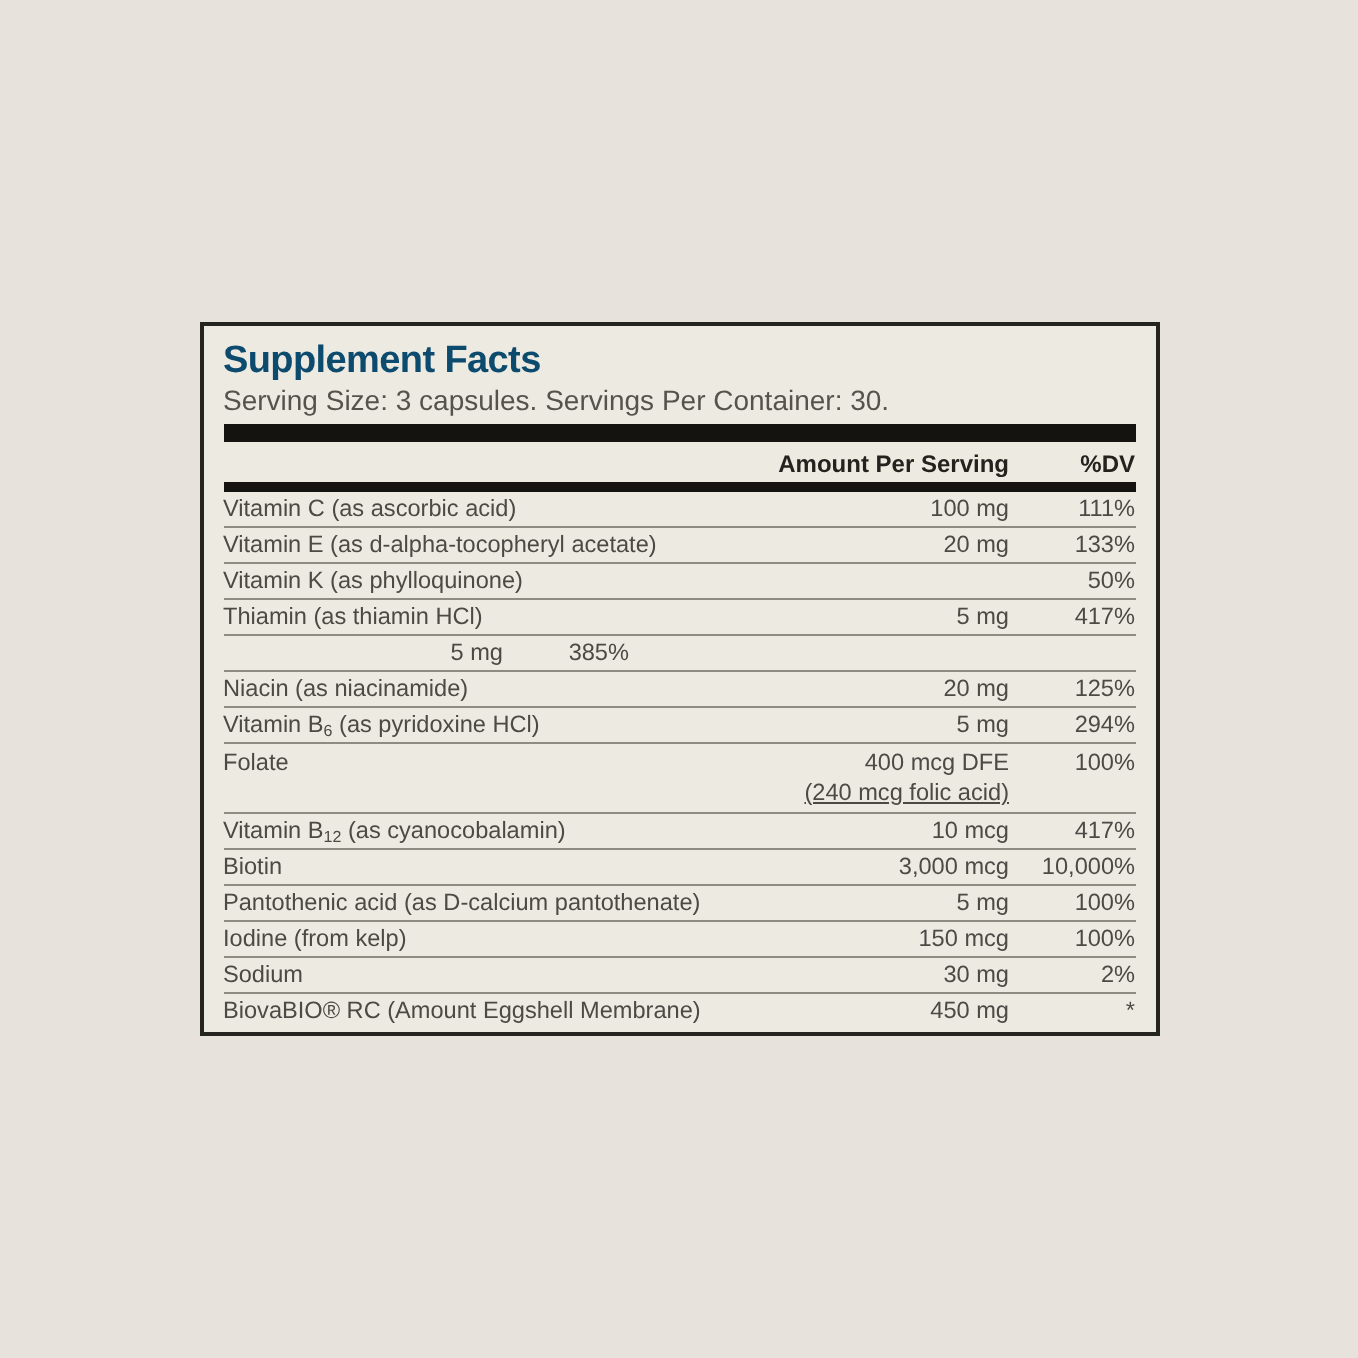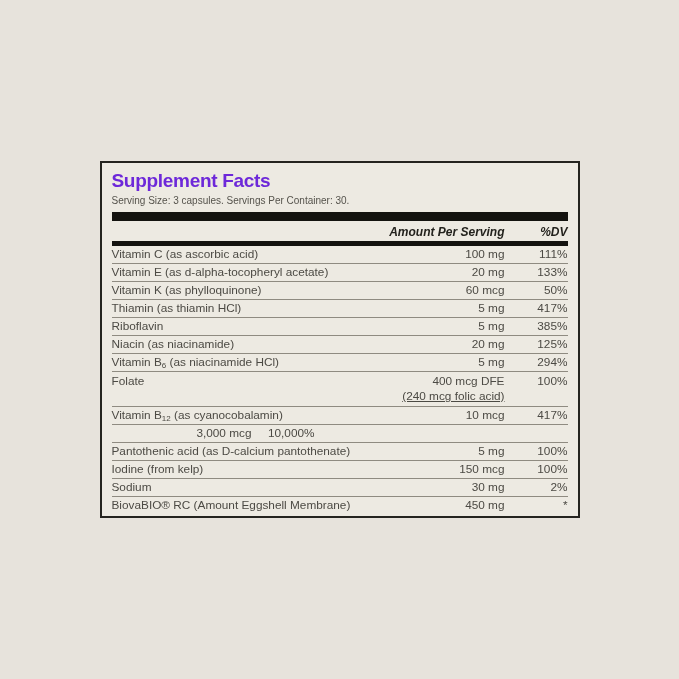--- a/index.html
+++ b/index.html
@@ -14,26 +14,26 @@
   .panel {
     width: 480px;
     background: #edeae2;
     border: 2px solid #25241f;
     padding: 7px 10px 2px 10px;
     color: #4c4a44;
   }
   .title {
     font-size: 19px;
     font-weight: bold;
-    color: #6d28d9;
+    color: #0c4a6e;
     letter-spacing: -0.3px;
     line-height: 22px;
   }
   .serving {
-    font-size: 10px;
+    font-size: 14px;
     color: #55534c;
     line-height: 15px;
     margin-top: 1px;
   }
   .bar-thick {
     height: 9px;
     background: #14130f;
     margin-top: 4px;
   }
   .bar-mid {
@@ -42,21 +42,20 @@
     margin-top: 2px;
   }
   .hdr-row {
     display: flex;
     align-items: center;
     margin-top: 3px;
     height: 15px;
     font-size: 12px;
     font-weight: bold;
     color: #23221d;
-    font-style: italic;
   }
   .c-name { flex: 1; text-align: left; }
   .c-amount { width: 140px; text-align: right; }
   .c-dv { width: 63px; text-align: right; }
   .row {
     display: flex;
     align-items: center;
     min-height: 17px;
     border-bottom: 1px solid #8f8b81;
     font-size: 11.8px;
@@ -97,56 +96,51 @@
     <div class="c-name"><span>Vitamin E (as d-alpha-tocopheryl acetate)</span><sub></sub><span></span></div>
     <div class="c-amount">
       <div>20 mg</div>
       <div class="amount-line2"></div>
     </div>
     <div class="c-dv">133%</div>
   </div>
 
   <div class="row">
     <div class="c-name"><span>Vitamin K (as phylloquinone)</span><sub></sub><span></span></div>
-    <div class="c-amount">
-      <div>60 mcg</div>
-      <div class="amount-line2"></div>
-    </div>
     <div class="c-dv">50%</div>
   </div>
 
   <div class="row">
     <div class="c-name"><span>Thiamin (as thiamin HCl)</span><sub></sub><span></span></div>
     <div class="c-amount">
       <div>5 mg</div>
       <div class="amount-line2"></div>
     </div>
     <div class="c-dv">417%</div>
   </div>
 
   <div class="row">
-    <div class="c-name"><span>Riboflavin</span><sub></sub><span></span></div>
     <div class="c-amount">
       <div>5 mg</div>
       <div class="amount-line2"></div>
     </div>
     <div class="c-dv">385%</div>
   </div>
 
   <div class="row">
     <div class="c-name"><span>Niacin (as niacinamide)</span><sub></sub><span></span></div>
     <div class="c-amount">
       <div>20 mg</div>
       <div class="amount-line2"></div>
     </div>
     <div class="c-dv">125%</div>
   </div>
 
   <div class="row">
-    <div class="c-name"><span>Vitamin B</span><sub>6</sub><span> (as niacinamide HCl)</span></div>
+    <div class="c-name"><span>Vitamin B</span><sub>6</sub><span> (as pyridoxine HCl)</span></div>
     <div class="c-amount">
       <div>5 mg</div>
       <div class="amount-line2"></div>
     </div>
     <div class="c-dv">294%</div>
   </div>
 
   <div class="row tall">
     <div class="c-name"><span>Folate</span><sub></sub><span></span></div>
     <div class="c-amount">
@@ -159,20 +153,21 @@
   <div class="row">
     <div class="c-name"><span>Vitamin B</span><sub>12</sub><span> (as cyanocobalamin)</span></div>
     <div class="c-amount">
       <div>10 mcg</div>
       <div class="amount-line2"></div>
     </div>
     <div class="c-dv">417%</div>
   </div>
 
   <div class="row">
+    <div class="c-name"><span>Biotin</span><sub></sub><span></span></div>
     <div class="c-amount">
       <div>3,000 mcg</div>
       <div class="amount-line2"></div>
     </div>
     <div class="c-dv">10,000%</div>
   </div>
 
   <div class="row">
     <div class="c-name"><span>Pantothenic acid (as D-calcium pantothenate)</span><sub></sub><span></span></div>
     <div class="c-amount">

